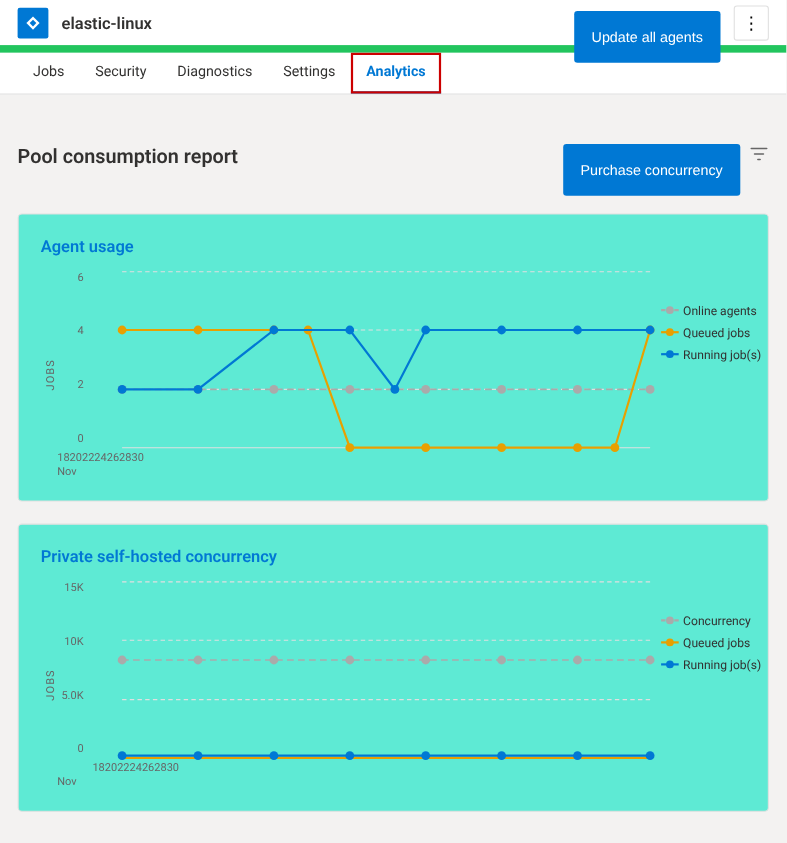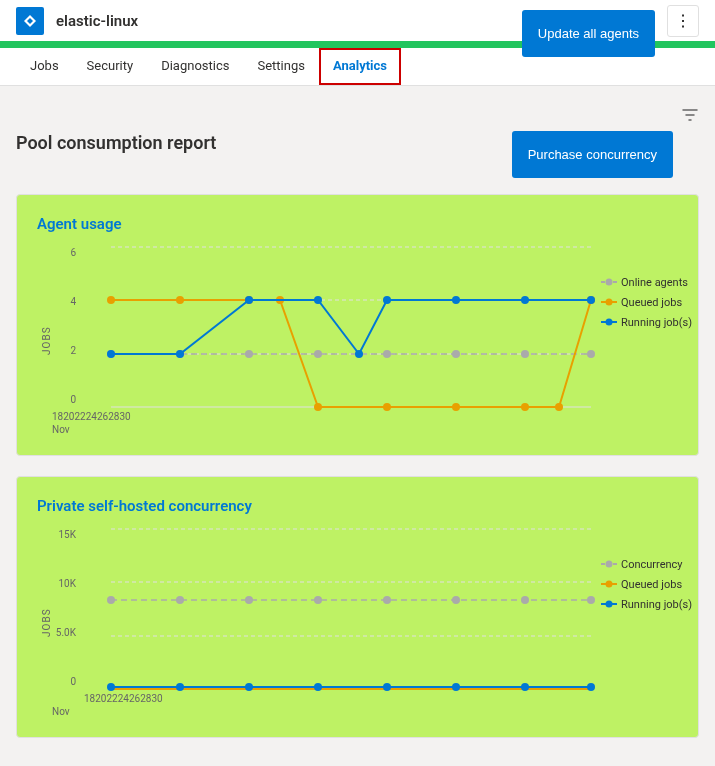--- a/index.html
+++ b/index.html
@@ -78,25 +78,25 @@
       display: flex;
       align-items: center;
       justify-content: space-between;
       margin-bottom: 16px;
     }
     .page-title {
       font-size: 18px;
       font-weight: 600;
     }
     .page-header-actions {
-      display: flex; gap: 8px; 
+      display: flex; gap: 8px; align-items: center;
     }
 
     .card {
-      background: #bef264;
+      background: #5eead4;
       border: 1px solid #e0e0e0;
       border-radius: 4px;
       padding: 20px;
       margin-bottom: 20px;
     }
     .chart-title {
       font-size: 15px;
       font-weight: 600;
       color: #0078d4;
       margin-bottom: 14px;

